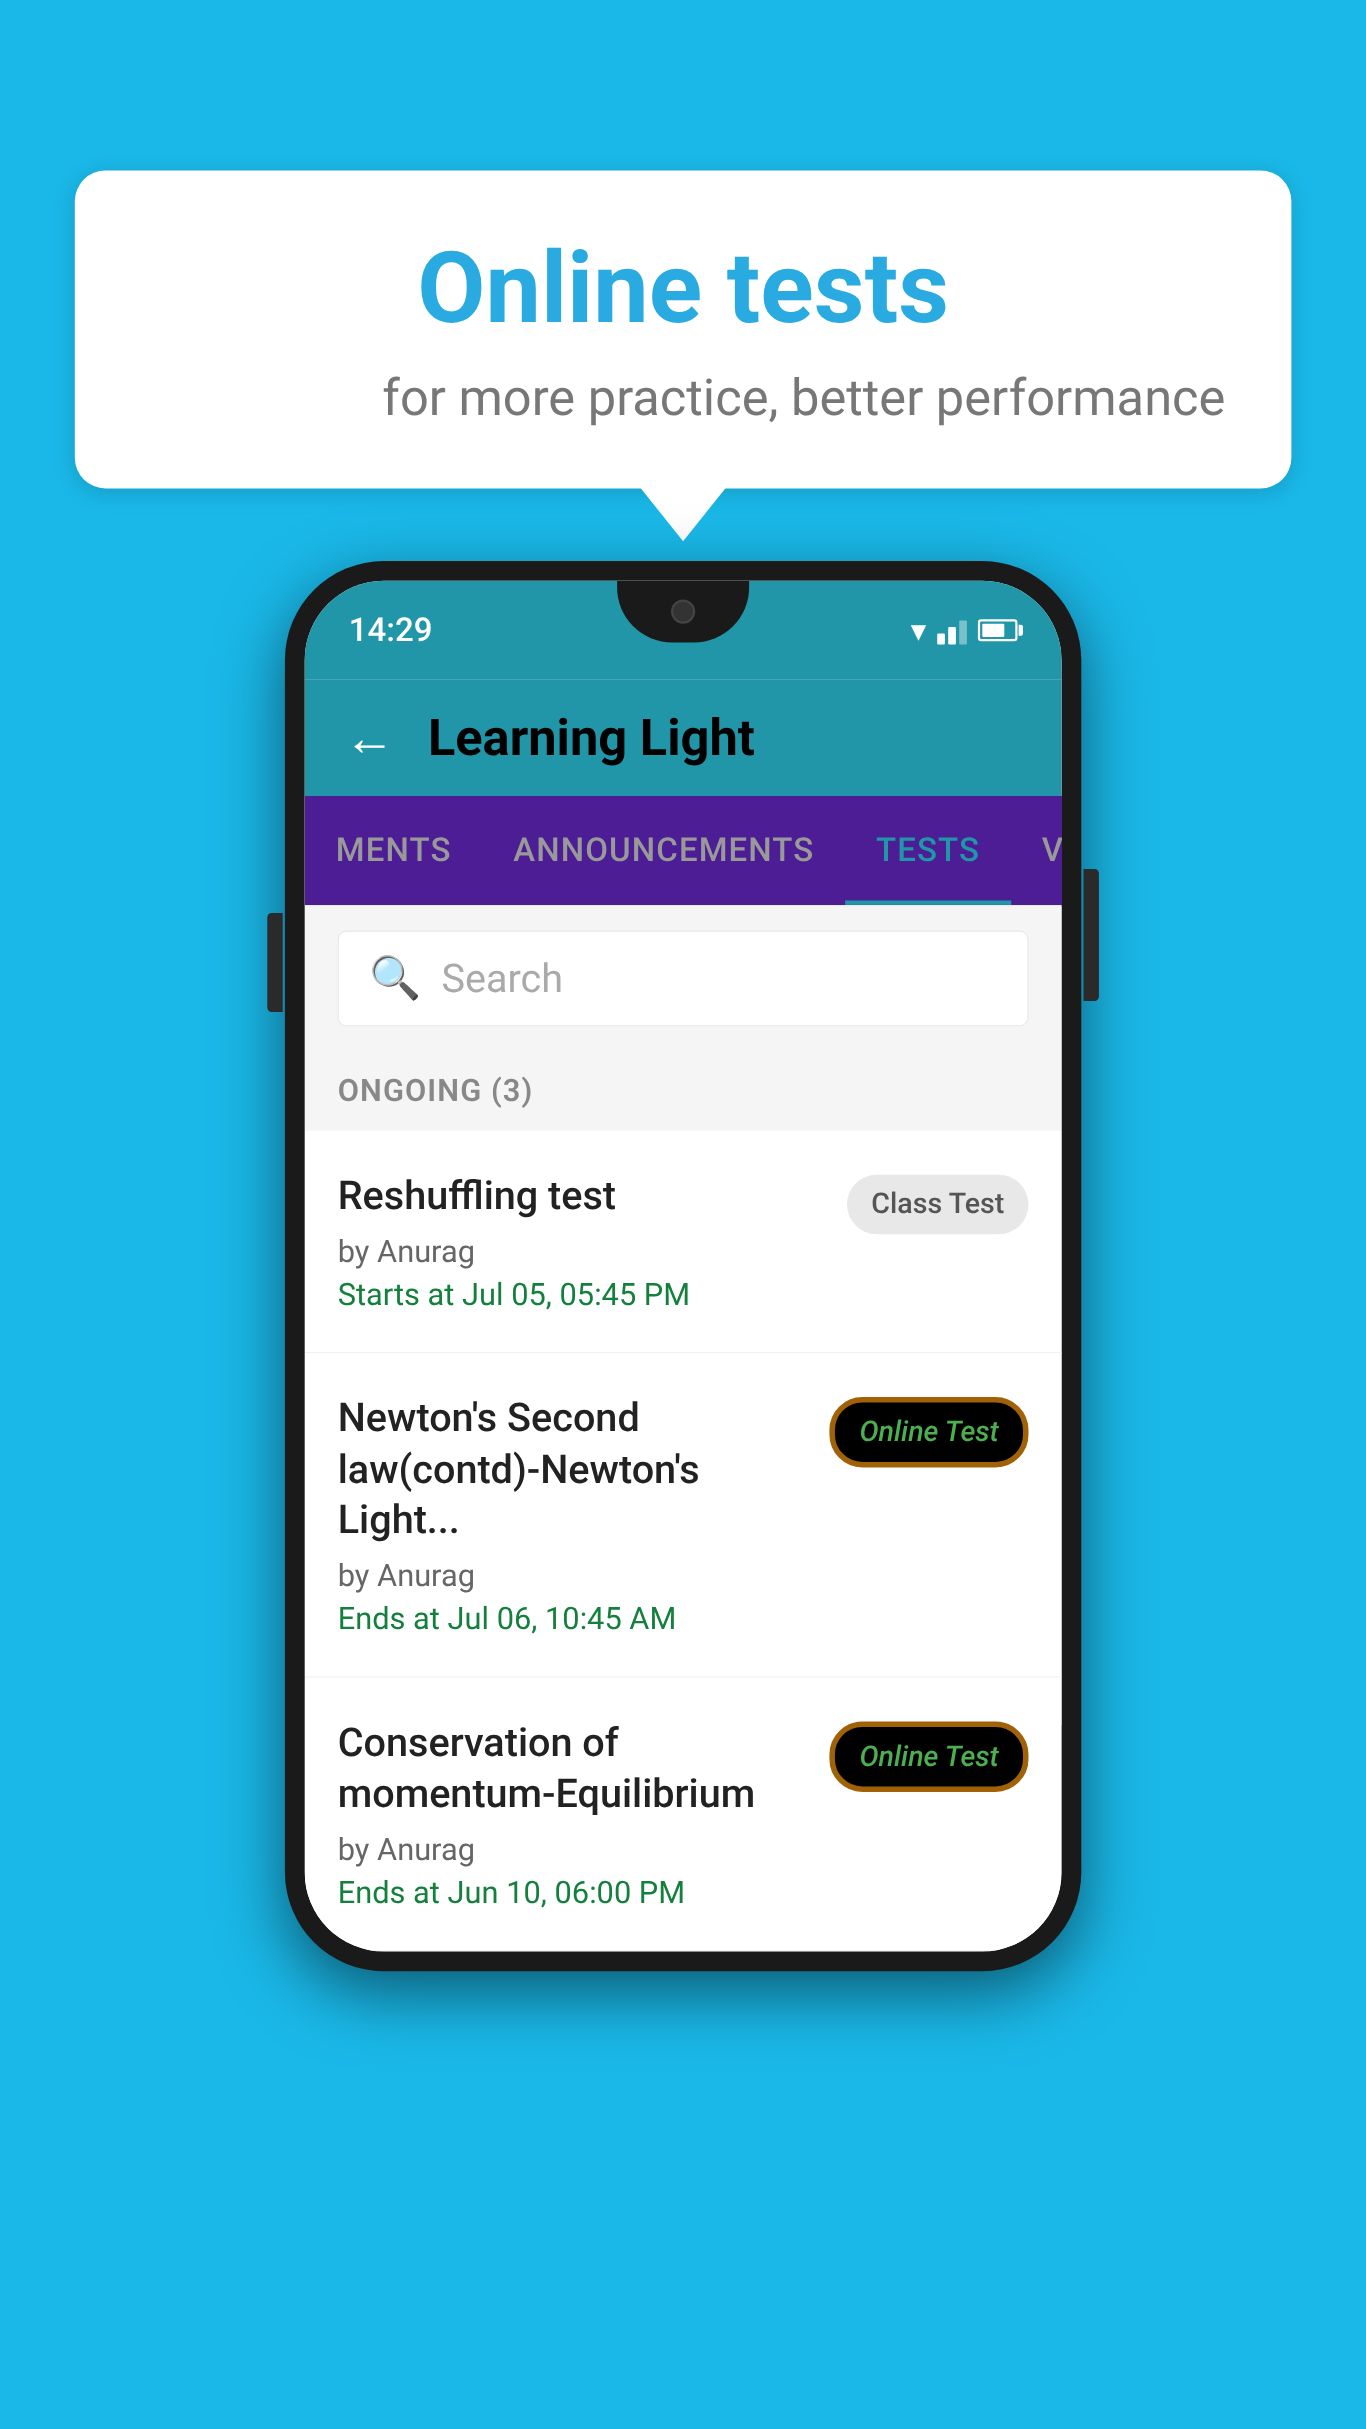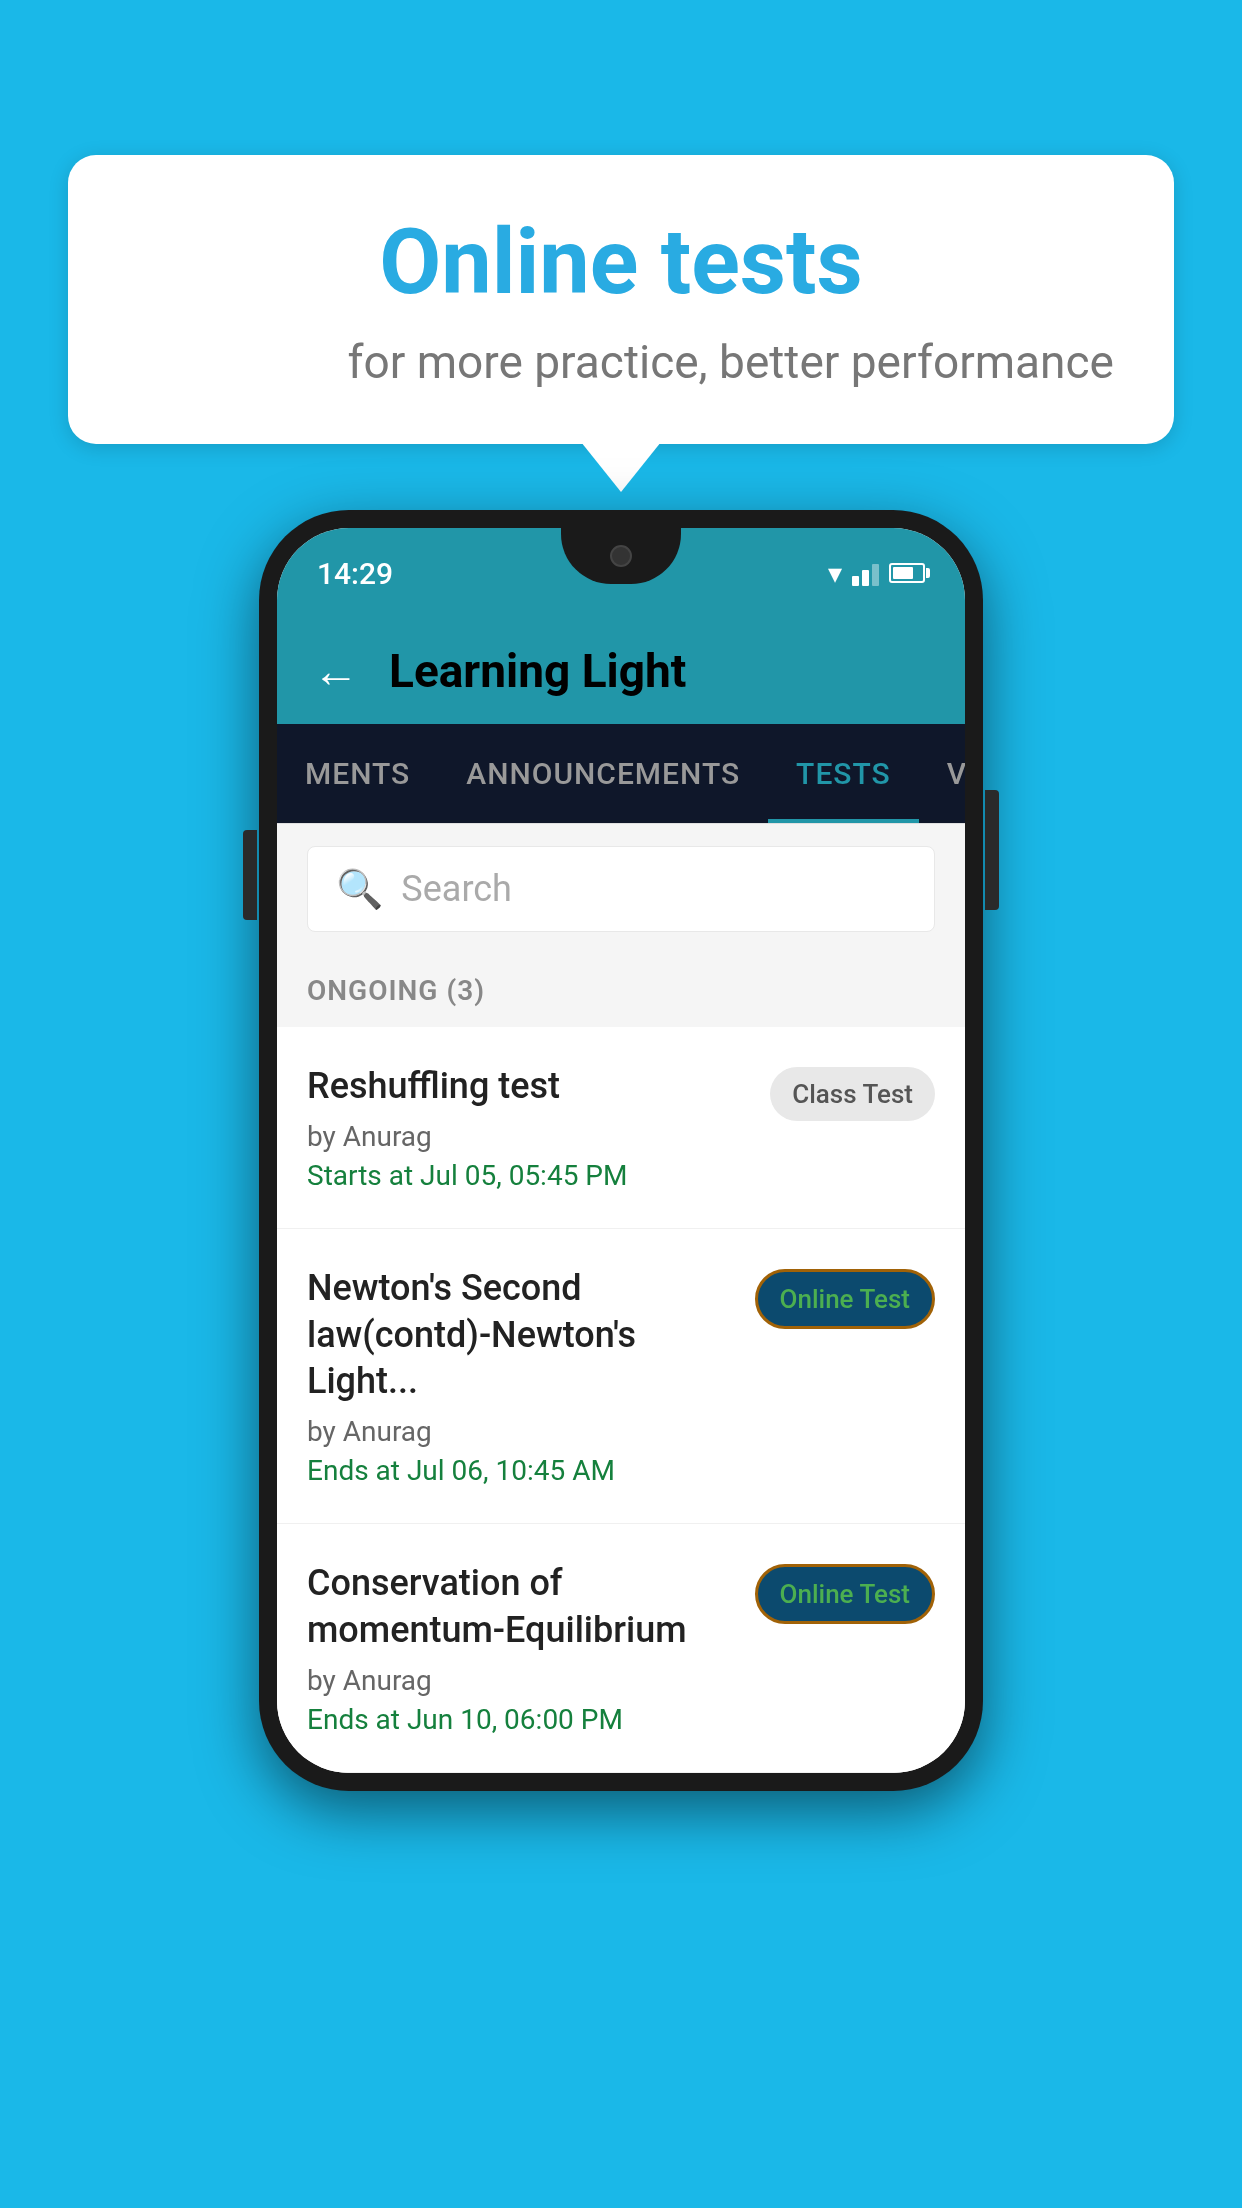--- a/index.html
+++ b/index.html
@@ -214,21 +214,21 @@
     }
 
     .app-title {
       color: #000000;
       font-size: 46px;
       font-weight: 700;
     }
 
     
     .tabs-bar {
-      background: #0f172a;
+      background: #4c1d95;
       display: flex;
       border-bottom: 1px solid #e0e0e0;
       overflow-x: auto;
     }
 
     .tab-item {
       padding: 32px 28px;
       font-size: 30px;
       color: #999;
       font-weight: 500;
@@ -336,23 +336,24 @@
       white-space: nowrap;
       margin-top: 4px;
     }
 
     .badge-class {
       background: #e8e8e8;
       color: #555;
     }
 
     .badge-online {
-      background: #0c4a6e;
+      background: #000000;
       color: #4caf50;
-      border: 3px solid #a16207;
+      border: 5px solid #a16207;
+      font-style: italic;
     }
 
     
     .completed-section {
       background: #f5f5f5;
       padding: 20px 30px;
     }
   </style>
 </head>
 <body>

